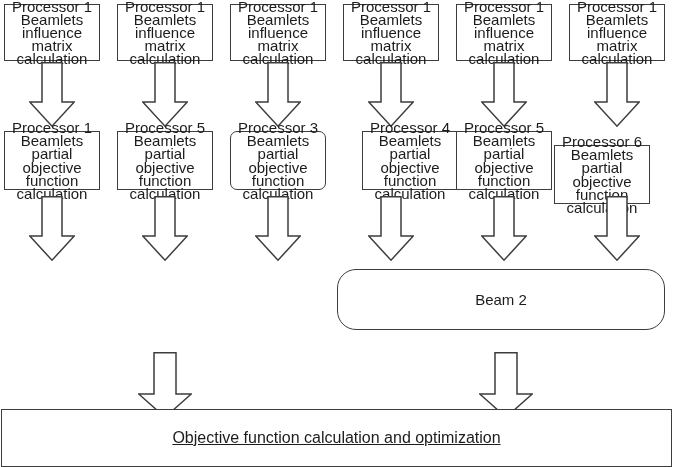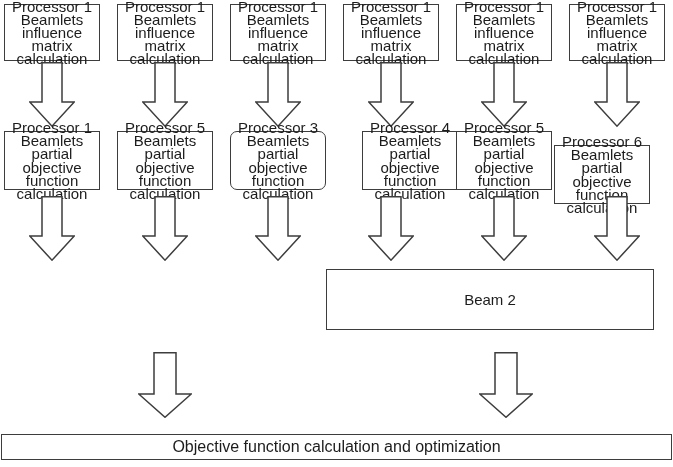--- a/index.html
+++ b/index.html
@@ -36,24 +36,25 @@
   .box.small.partial {
     height: 59px;
   }
   .box.beam {
     height: 61px;
     top: 269px;
     font-size: 15px;
   }
   .box.final {
     left: 1px;
-    top: 434px;
+    top: 409px;
     width: 671px;
-    height: 26px;
+    height: 58px;
     font-size: 16px;
+    text-decoration: underline;
   }
   .arrow {
     position: absolute;
     display: block;
   }
 </style>
 </head>
 <body>
 
 <div class="canvas">
@@ -139,21 +140,21 @@
   <svg class="arrow" style="left:368px; top:196px;" width="46" height="66" viewBox="0 0 46 66">
       <polygon points="13,0.75 33,0.75 33,40 45.25,40 23,64.25 0.75,40 13,40" fill="#ffffff" stroke="#3d3d3d" stroke-width="1.5"></polygon>
     </svg>
   <svg class="arrow" style="left:481px; top:196px;" width="46" height="66" viewBox="0 0 46 66">
       <polygon points="13,0.75 33,0.75 33,40 45.25,40 23,64.25 0.75,40 13,40" fill="#ffffff" stroke="#3d3d3d" stroke-width="1.5"></polygon>
     </svg>
   <svg class="arrow" style="left:594px; top:196px;" width="46" height="66" viewBox="0 0 46 66">
       <polygon points="13,0.75 33,0.75 33,40 45.25,40 23,64.25 0.75,40 13,40" fill="#ffffff" stroke="#3d3d3d" stroke-width="1.5"></polygon>
     </svg>
 
-  <div class="box beam" style="left:326px; width:328px;">Beam 2</div>
+  <div class="box beam" style="left:337px; width:328px;border-radius:19px;">Beam 2</div>
 
   <svg class="arrow" style="left:138px; top:352px;" width="54" height="66" viewBox="0 0 54 66">
       <polygon points="16,0.75 38,0.75 38,42 53.25,42 27,65.25 0.75,42 16,42" fill="#ffffff" stroke="#3d3d3d" stroke-width="1.5"></polygon>
     </svg>
   <svg class="arrow" style="left:479px; top:352px;" width="54" height="66" viewBox="0 0 54 66">
       <polygon points="16,0.75 38,0.75 38,42 53.25,42 27,65.25 0.75,42 16,42" fill="#ffffff" stroke="#3d3d3d" stroke-width="1.5"></polygon>
     </svg>
 
   <div class="box final">Objective function calculation and optimization</div>
 

